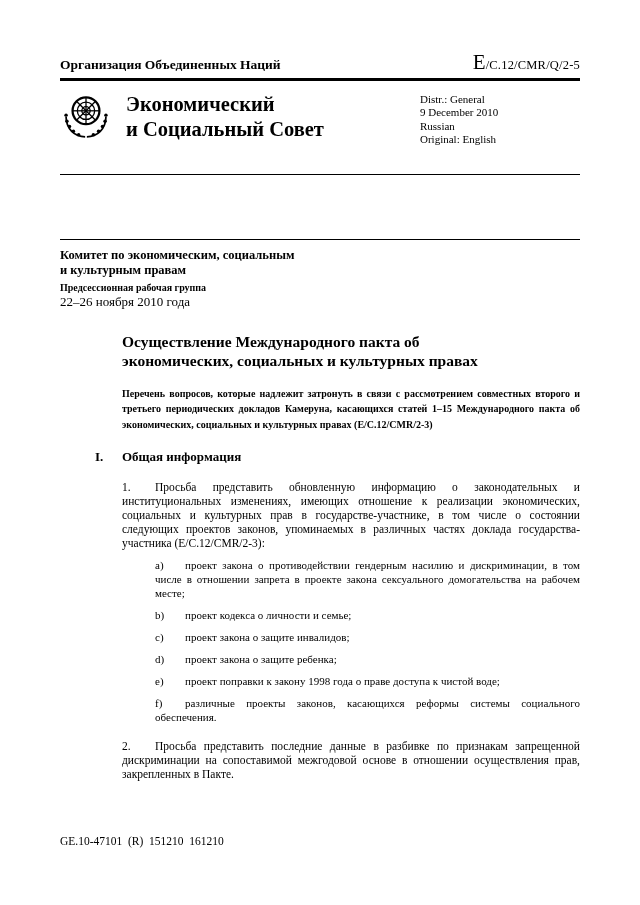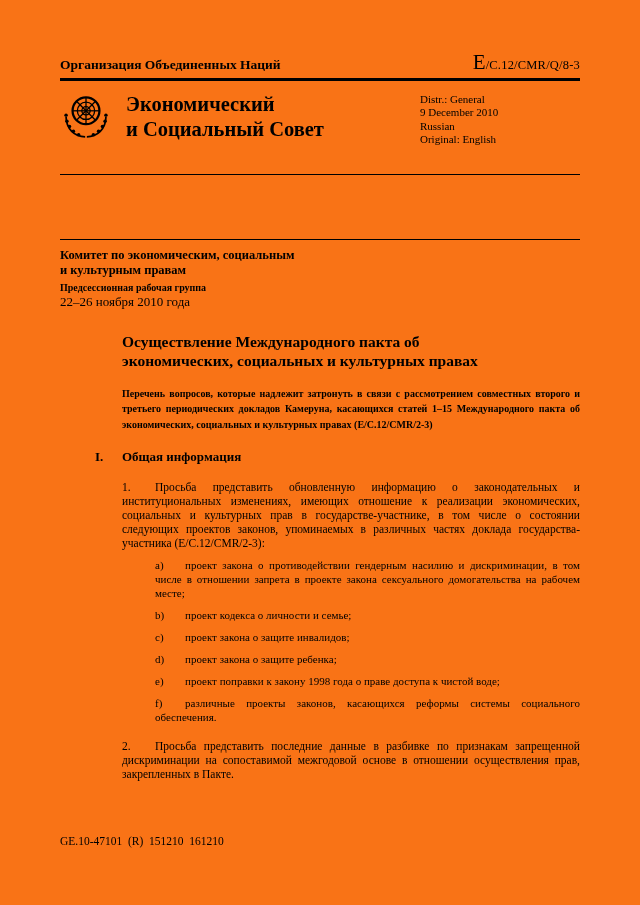--- a/index.html
+++ b/index.html
@@ -1,19 +1,19 @@
 <!DOCTYPE html>
 <html><head>
 <meta charset="utf-8">
 <style>
   * { margin: 0; padding: 0; box-sizing: border-box; }
   html, body { background: #d8d8d8; }
   .page {
     width: 640px; height: 905px; margin: 0 auto; position: relative;
-    background: #f97316; color: #000;
+    background: #ffffff; color: #000;
     font-family: "Liberation Serif", "DejaVu Serif", serif;
     overflow: hidden;
     box-shadow: 0 0 4px rgba(0,0,0,.35);
   }
   .content { padding: 0 60px; }
 
   
   .masthead-top { display: flex; justify-content: space-between; align-items: baseline; padding-top: 50px; }
   .org-name { font-size: 13.5px; font-weight: bold; }
   .doc-symbol { font-size: 12.5px; letter-spacing: .2px; }
@@ -51,21 +51,21 @@
   .recycle-icon { font-size: 16px; line-height: 1; }
 </style>
 </head>
 <body>
 
 <div class="page">
   <div class="content">
 
     <div class="masthead-top">
       <span class="org-name">Организация Объединенных Наций</span>
-      <span class="doc-symbol"><span class="big-e">E</span><span>/C.12/CMR/Q/8-3</span></span>
+      <span class="doc-symbol"><span class="big-e">E</span><span>/C.12/CMR/Q/2-5</span></span>
     </div>
     <div class="rule-thick"></div>
 
     <div class="masthead-main">
       <svg class="emblem" viewBox="0 0 60 60" aria-hidden="true">
         <g fill="none" stroke="#000">
           <circle cx="30" cy="24" r="15.5" stroke-width="2.6"></circle>
           <circle cx="30" cy="24" r="10" stroke-width="1.5"></circle>
           <circle cx="30" cy="24" r="4.8" stroke-width="1.5"></circle>
           <line x1="14.5" y1="24" x2="45.5" y2="24" stroke-width="1.5"></line>

